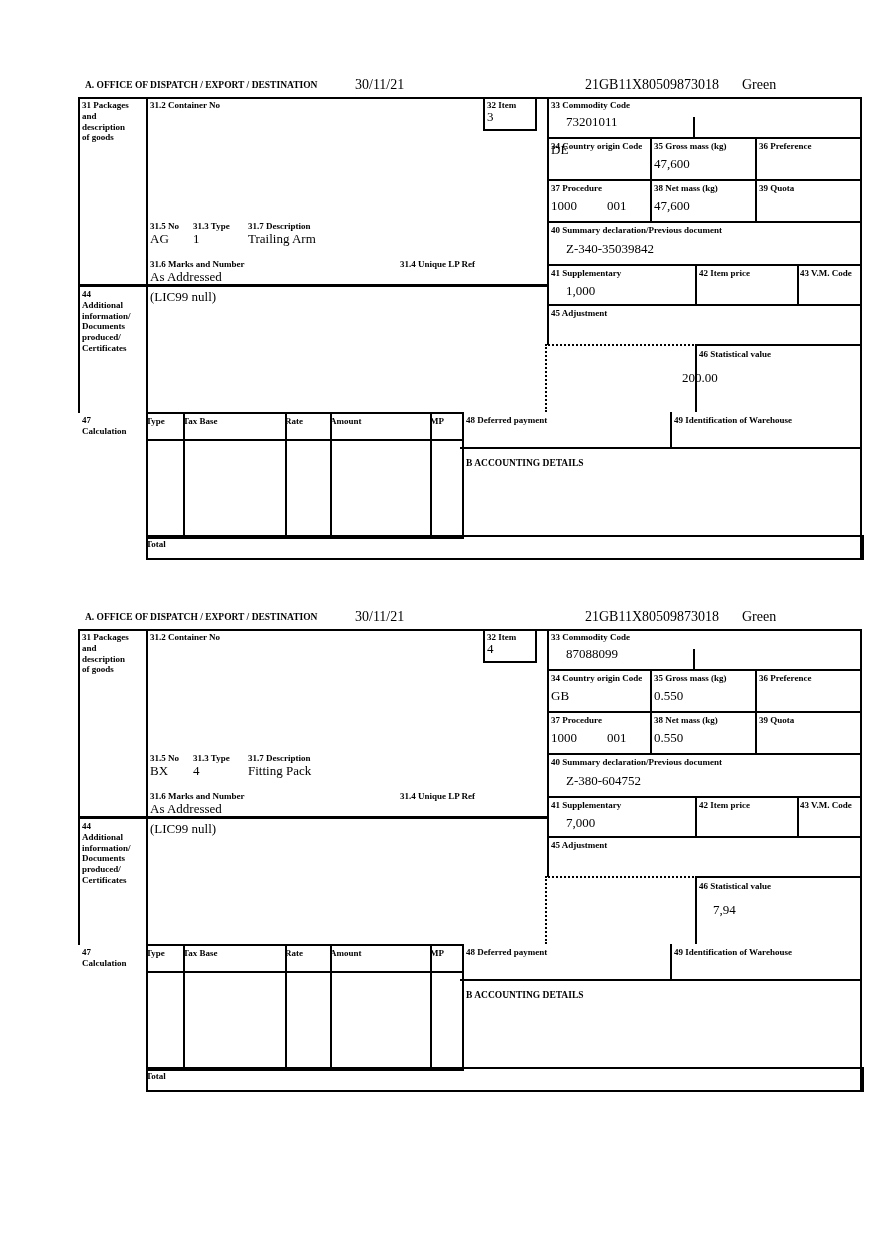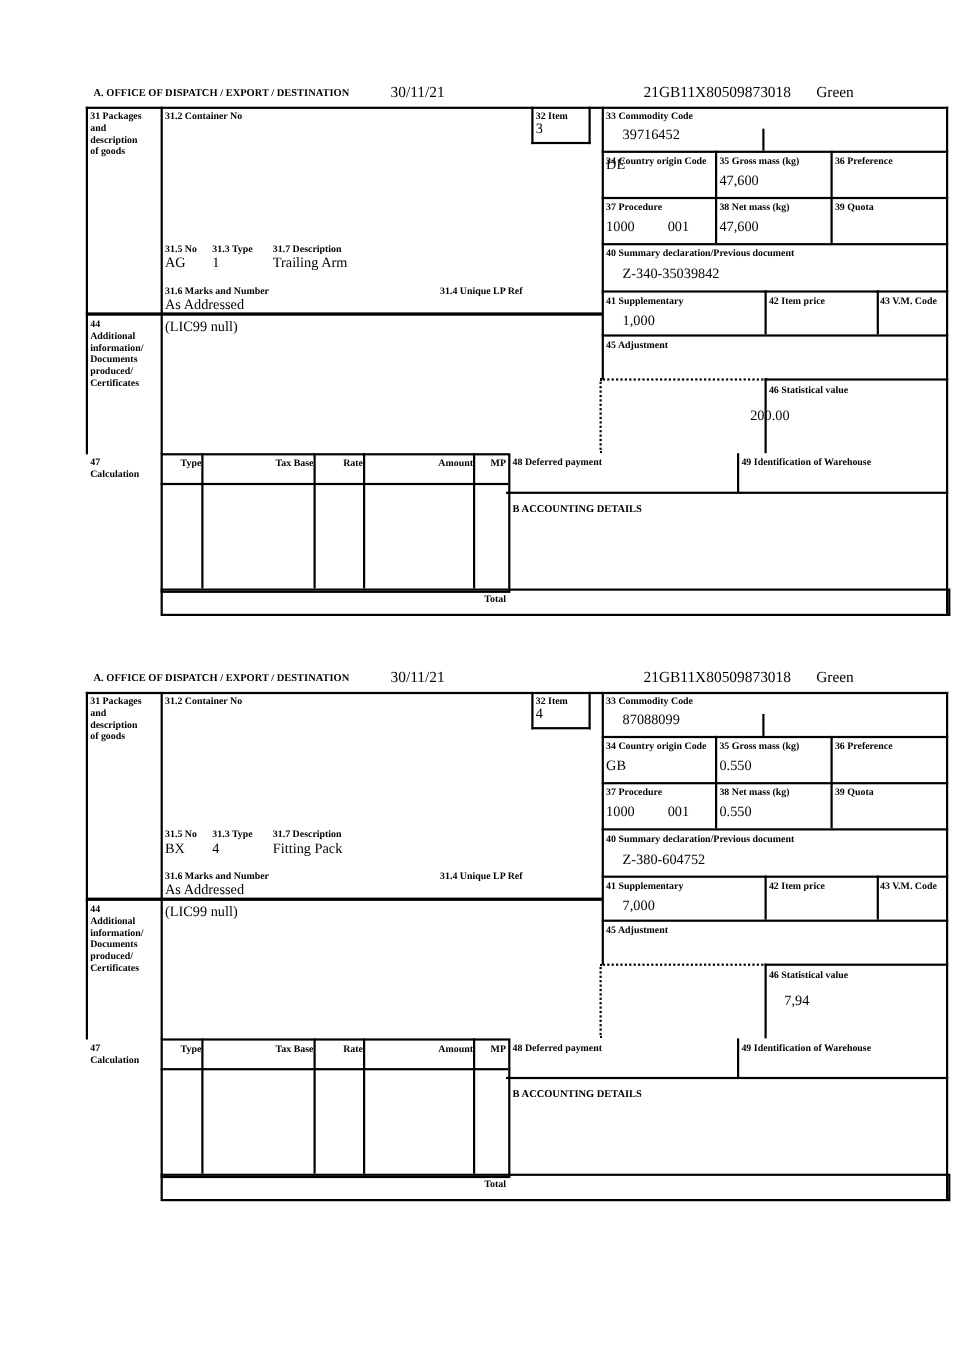--- a/index.html
+++ b/index.html
@@ -12,21 +12,21 @@
   .thick{border-top-width:3px;}
   .dothl{position:absolute;height:0;border-top:2px dotted #000;}
   .dotvl{position:absolute;width:0;border-left:2px dotted #000;}
   .box32{position:absolute;border:2px solid #000;border-top:none;}
   .tblbox{position:absolute;border:2px solid #000;}
   .lbl{position:absolute;font-size:9px;font-weight:600;line-height:1.2;white-space:nowrap;}
   .ml{white-space:pre-line;}
   .val{position:absolute;font-size:13px;line-height:1.1;white-space:nowrap;}
   .hdr{position:absolute;font-size:9.5px;font-weight:700;white-space:nowrap;}
   .hv{position:absolute;font-size:14px;white-space:nowrap;text-align:right;}
-  .ctr{text-align:right;white-space:nowrap;}
+  .ctr{text-align:left;white-space:nowrap;}
 </style>
 </head>
 <body>
 
 <div class="page">
 
   <div class="sec s0">
 
     <div class="hdr" style="left:85px;top:3px;">A.  OFFICE OF DISPATCH / EXPORT / DESTINATION</div>
     <div class="hv" style="left:355px;top:0px;">30/11/21</div>
@@ -65,21 +65,21 @@
     <div class="tblbox" style="left:146px;top:458px;width:714px;height:21px;"></div>
 
     <div class="lbl ml" style="left:82px;top:23px;">31 Packages
 and
 description
 of goods</div>
     <div class="lbl" style="left:150px;top:23px;">31.2 Container No</div>
     <div class="lbl" style="left:487px;top:23px;">32 Item</div>
     <div class="val" style="left:487px;top:33px;">3</div>
     <div class="lbl" style="left:551px;top:23px;">33 Commodity Code</div>
-    <div class="val" style="left:566px;top:38px;">39716452</div>
+    <div class="val" style="left:566px;top:38px;">73201011</div>
     <div class="lbl" style="left:551px;top:64px;">34 Country origin Code</div>
     <div class="val" style="left:551px;top:66px;">DE</div>
     <div class="lbl" style="left:654px;top:64px;">35 Gross mass (kg)</div>
     <div class="val" style="left:654px;top:80px;">47,600</div>
     <div class="lbl" style="left:759px;top:64px;">36 Preference</div>
     <div class="lbl" style="left:551px;top:106px;">37 Procedure</div>
     <div class="val" style="left:551px;top:122px;">1000</div>
     <div class="val" style="left:607px;top:122px;">001</div>
     <div class="lbl" style="left:654px;top:106px;">38 Net mass (kg)</div>
     <div class="val" style="left:654px;top:122px;">47,600</div>

